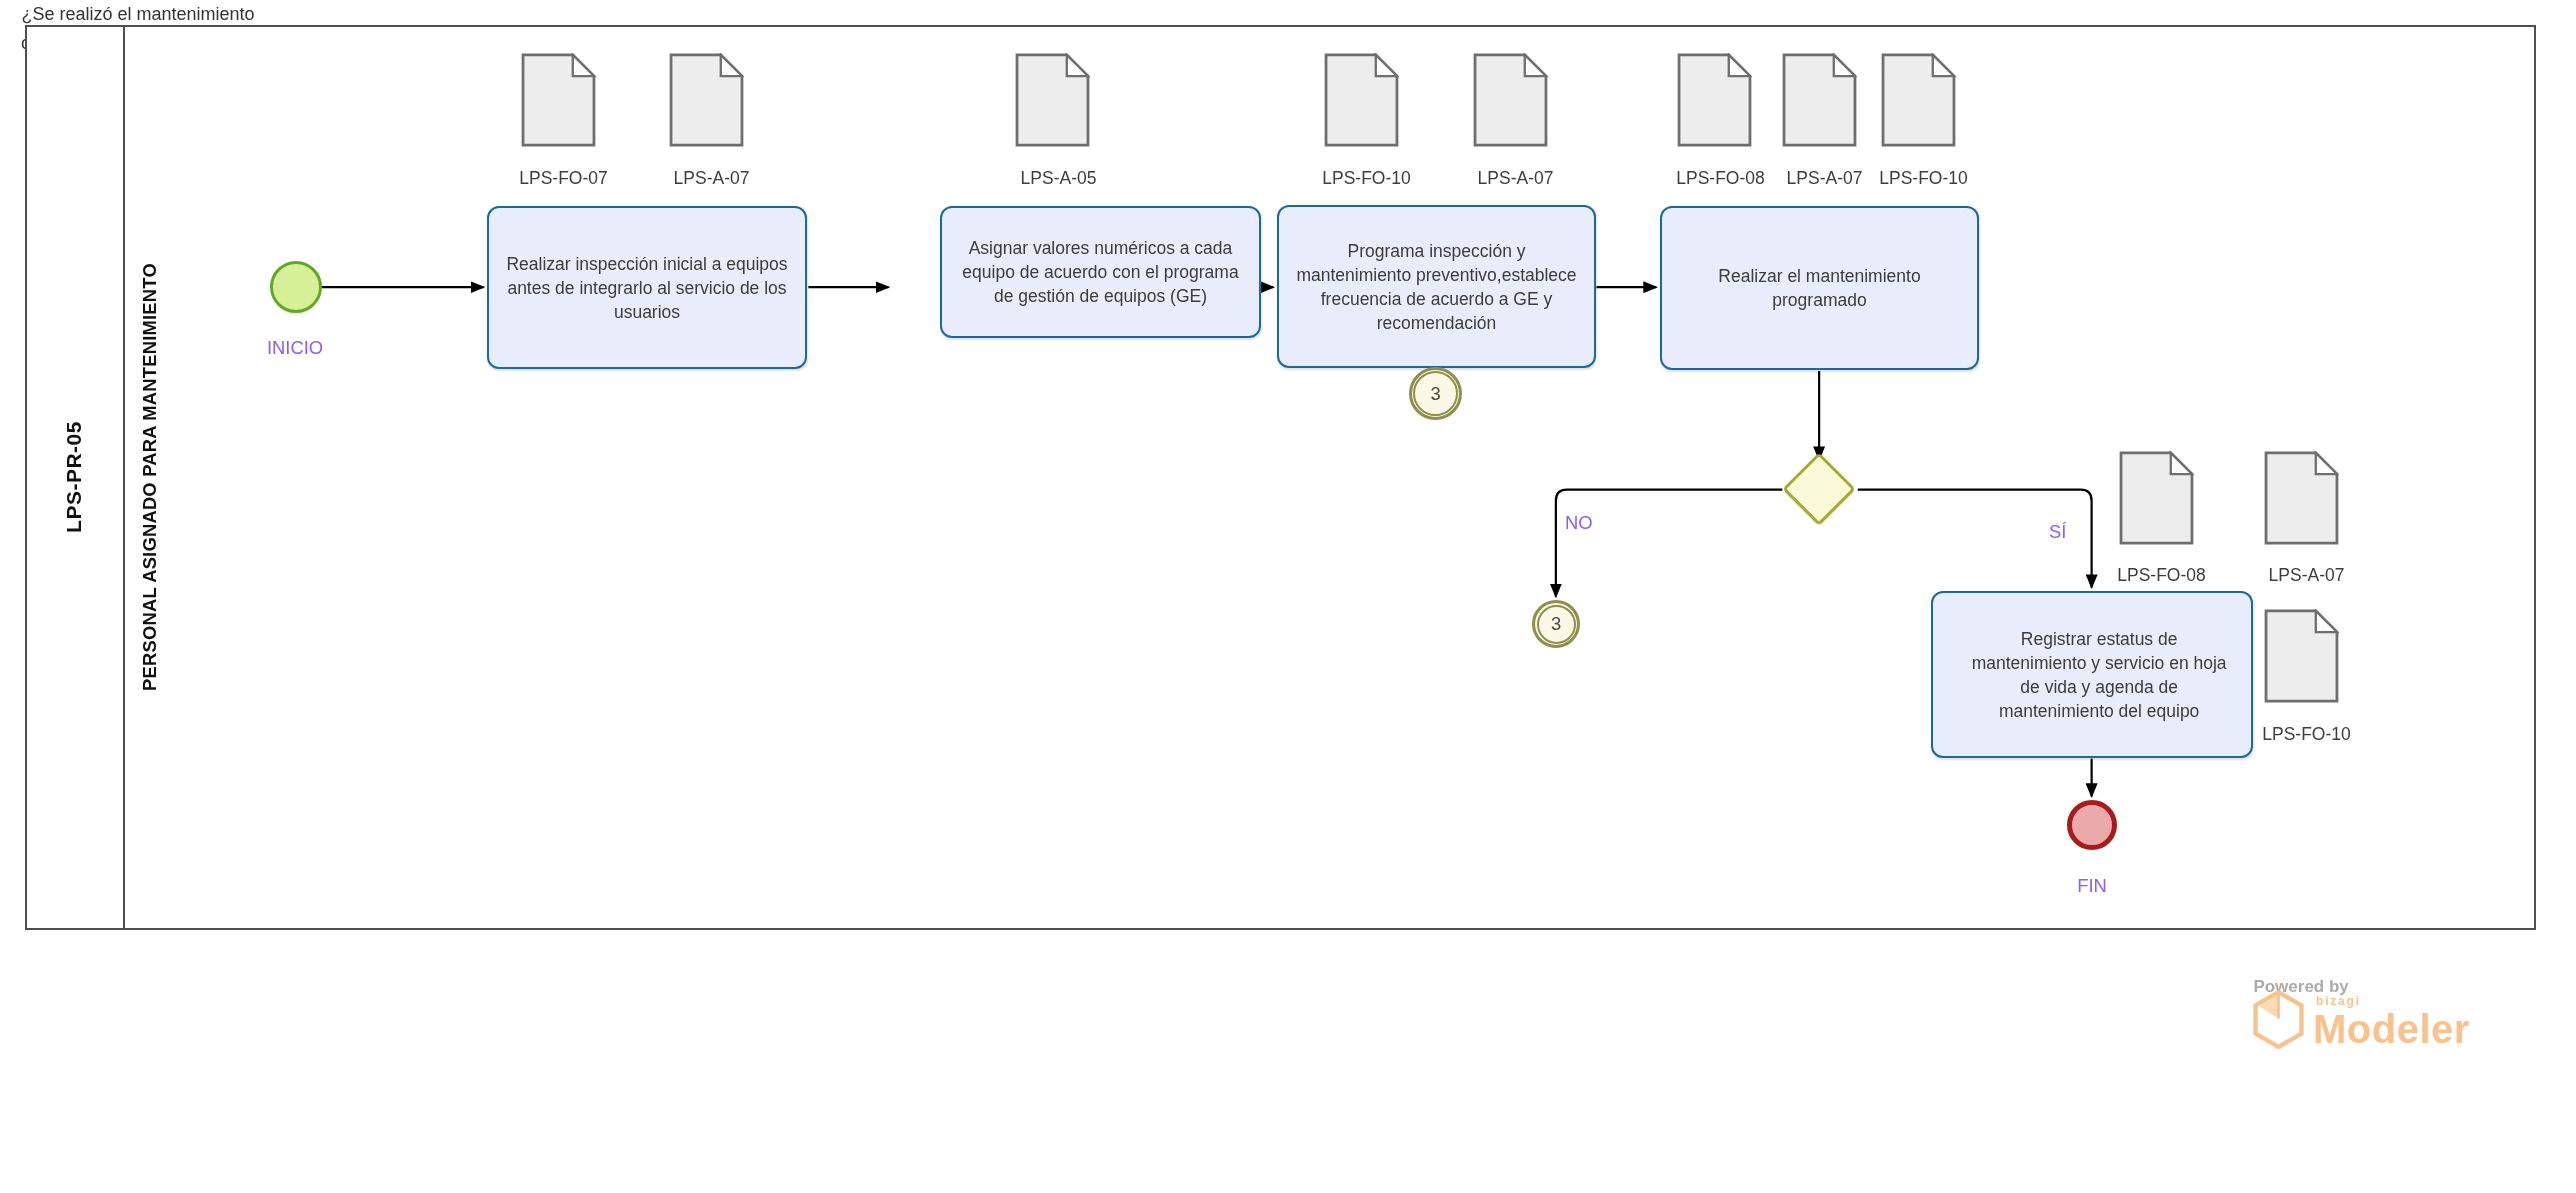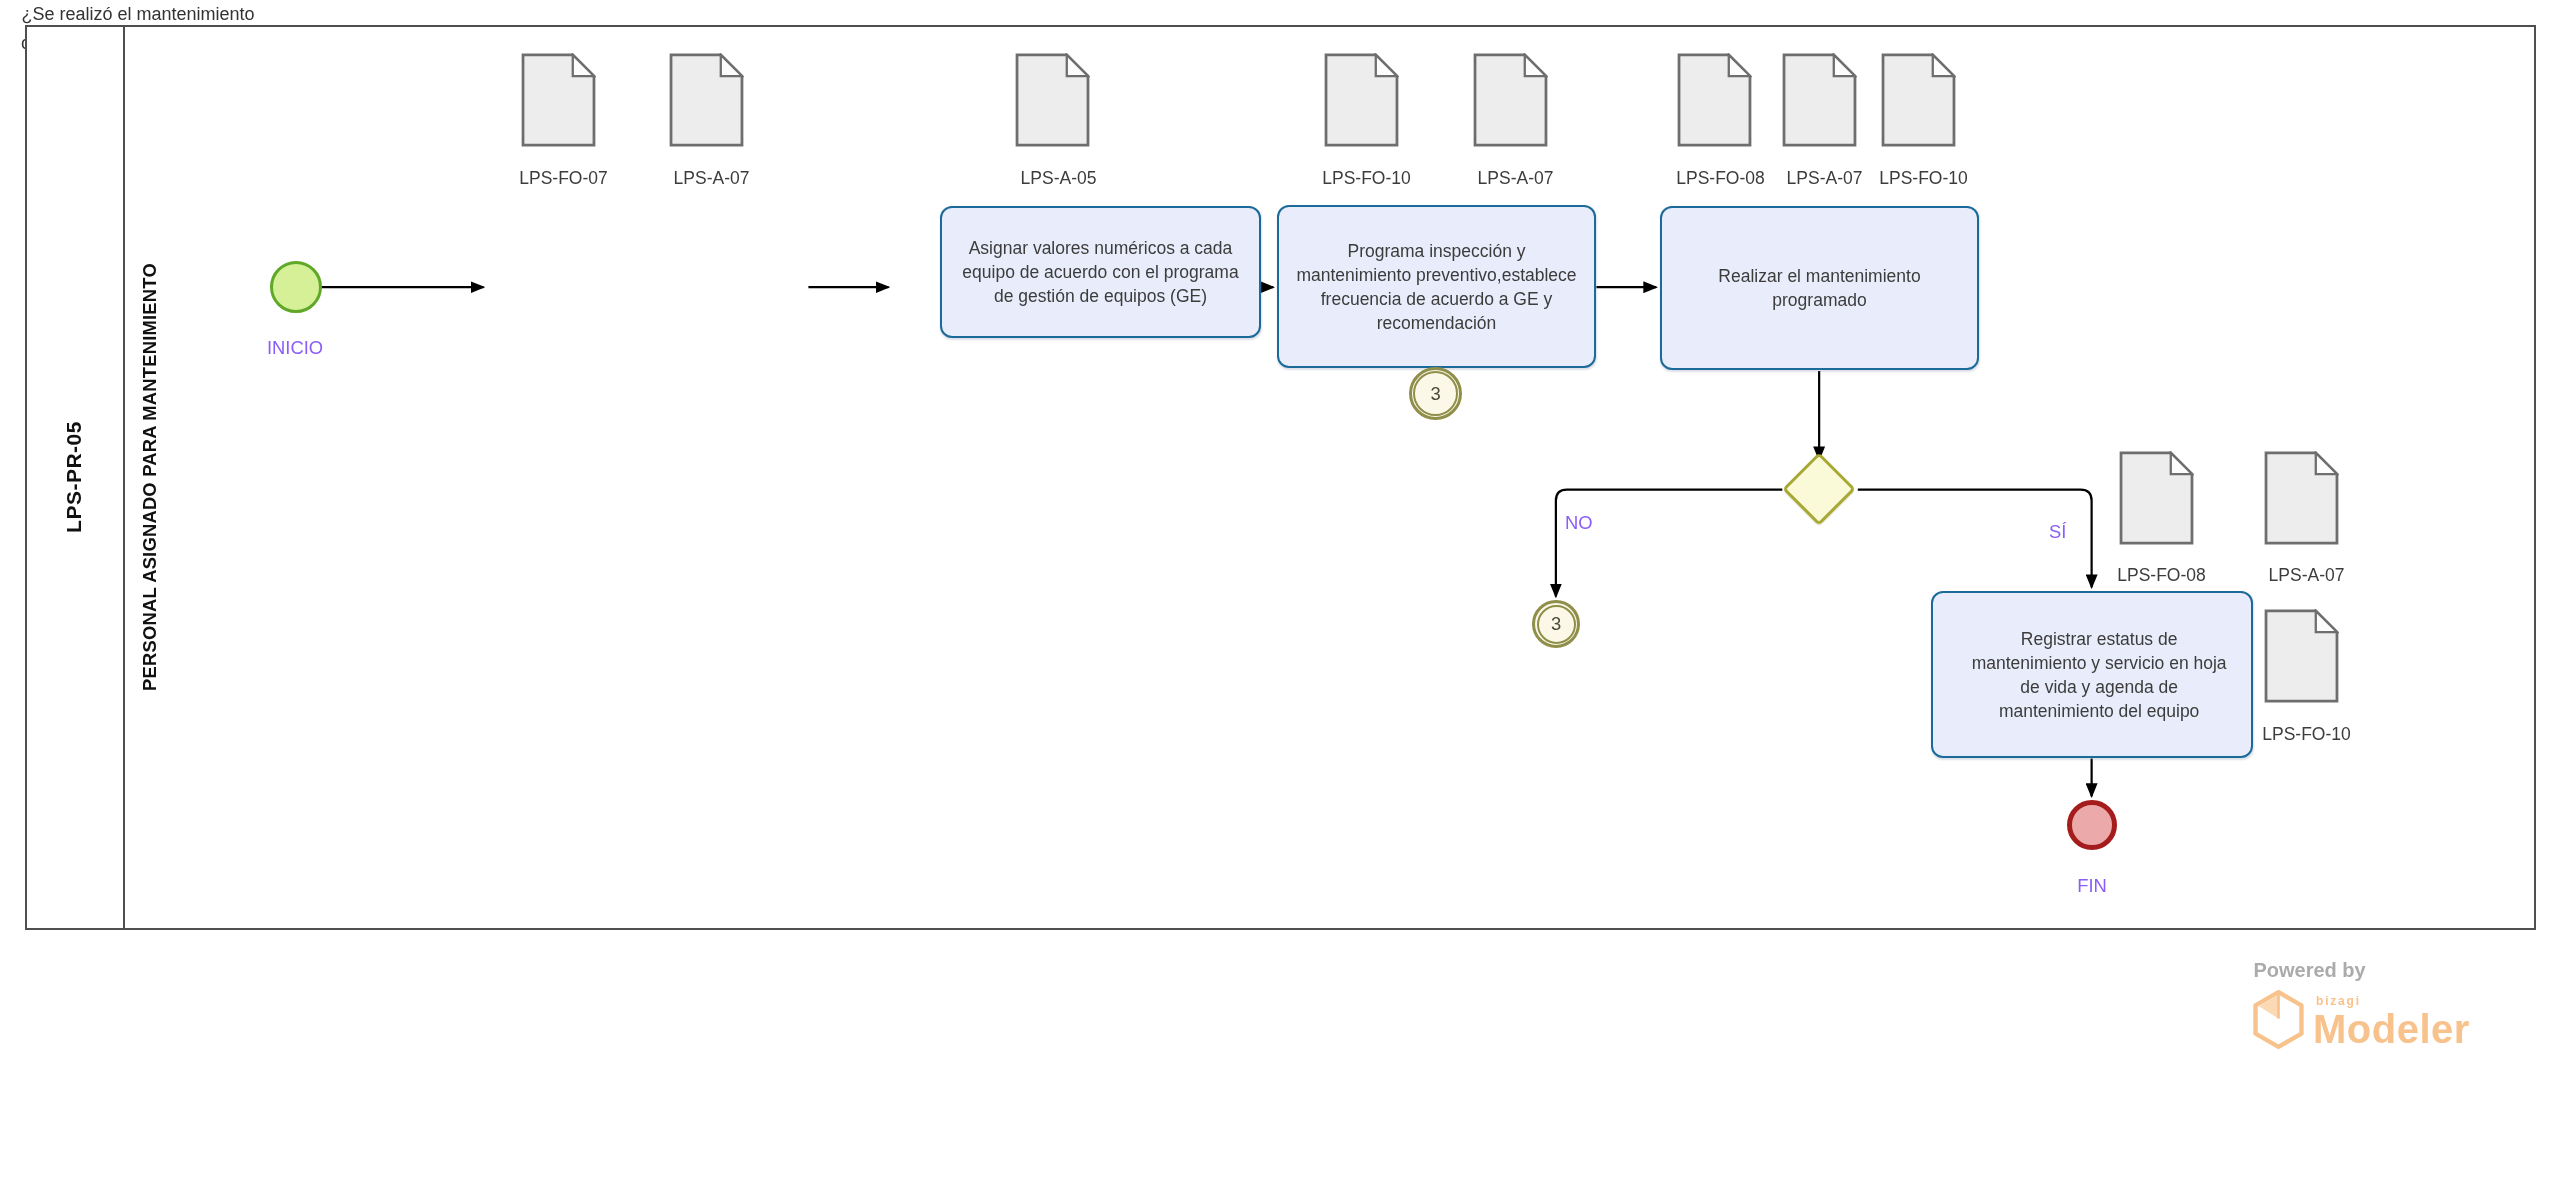--- a/index.html
+++ b/index.html
@@ -48,21 +48,21 @@
         border:3.7px solid #a8a832;box-sizing:border-box;transform:rotate(45deg);border-radius:4.6px;
         box-shadow:0.9px 0.9px 0.9px rgba(150,150,90,.3);}
 
   
   .lbl{position:absolute;color:#8b5cf6;font-size:18.4px;}
   .lbl-center{text-align:center;}
   .question{left:1682px;top:550px;width:276px;text-align:center;font-size:18px;line-height:28.5px;color:#333;}
 
   
   .brand-box{position:absolute;left:2246px;top:959px;width:276px;height:101px;}
-  .powered{position:absolute;left:7.4px;top:0;font-size:20px;font-weight:bold;color:#ababab;}
+  .powered{position:absolute;left:7.4px;top:18px;font-size:17px;font-weight:bold;color:#ababab;}
   .hex{position:absolute;left:5.5px;top:29.5px;}
   .brand-name{position:absolute;left:70px;top:35px;font-size:12px;letter-spacing:1.8px;color:#f8c28c;font-weight:bold;}
   .product-name{position:absolute;left:67px;top:48px;font-size:40px;color:#f8c28c;font-weight:bold;letter-spacing:0.5px;}
 </style>
 </head>
 <body>
 
 <div class="canvas">
 
   <div class="pool">
@@ -85,20 +85,23 @@
       <path d="M1976 403 L1976 499" marker-end="url(#arrow)"></path>
       <path d="M1936 532 L1702 532 Q1690 532 1690 544 L1690 648" marker-end="url(#arrow)"></path>
       <path d="M2018 532 L2260 532 Q2272 532 2272 544 L2272 638" marker-end="url(#arrow)"></path>
       <path d="M2272 824 L2272 865" marker-end="url(#arrow)"></path>
     </g>
   </svg>
 
   <div class="event-start"></div>
   <div class="lbl lbl-center" style="left:226px;top:337px;width:138px;">INICIO</div>
 
+  <div class="task" style="left:487px;top:206px;width:320px;height:163px;">
+    <span>Realizar inspección inicial a equipos antes de integrarlo al servicio de los usuarios</span>
+  </div>
   <div class="task" style="left:940px;top:206px;width:321px;height:132px;">
     <span>Asignar valores numéricos a cada equipo de acuerdo con el programa de gestión de equipos (GE)</span>
   </div>
   <div class="task" style="left:1277px;top:205px;width:319px;height:163px;">
     <span>Programa inspección y mantenimiento preventivo,establece frecuencia de acuerdo a GE y recomendación</span>
   </div>
   <div class="task" style="left:1660px;top:206px;width:319px;height:164px;">
     <span>Realizar el mantenimiento programado</span>
   </div>
   <div class="task" style="left:1931px;top:591px;width:322px;height:167px;padding-left:29px;">

